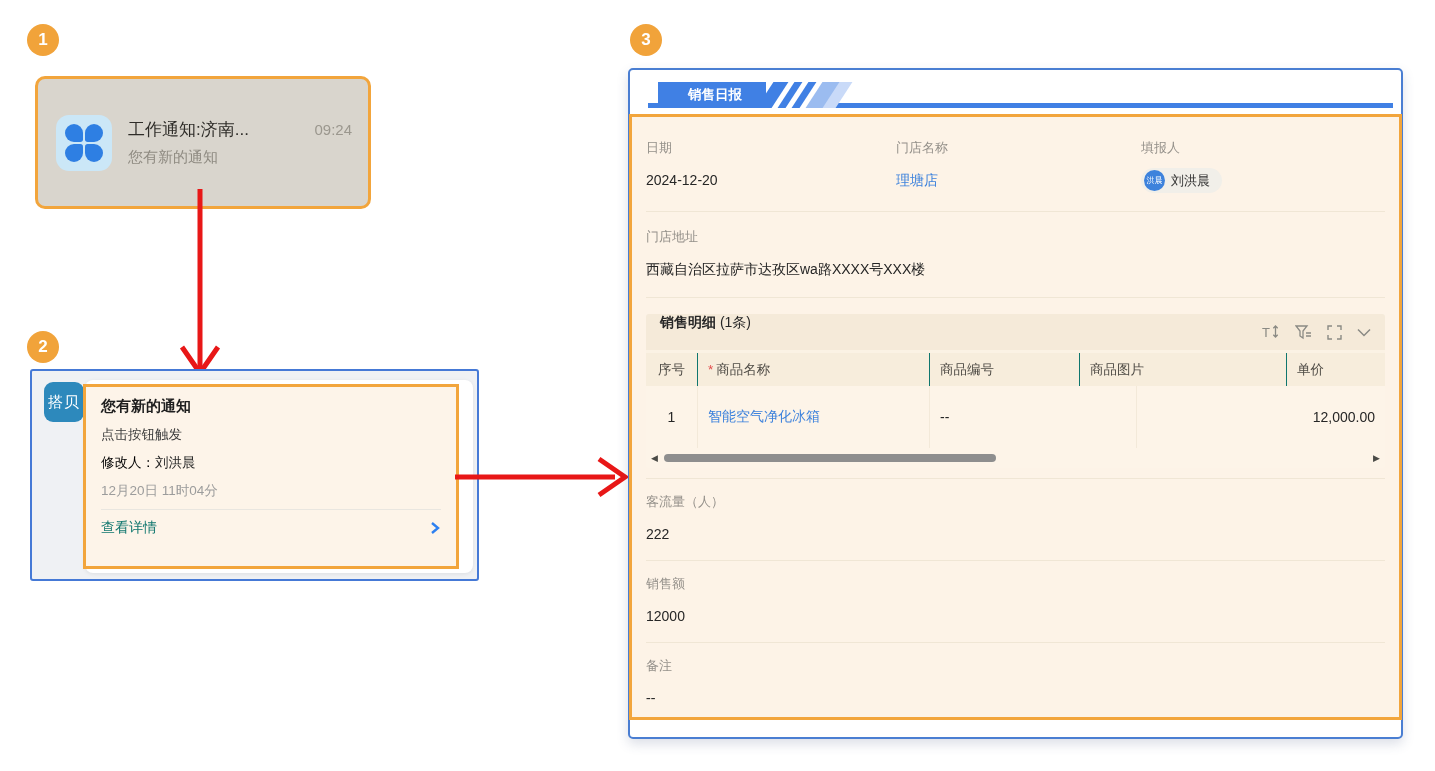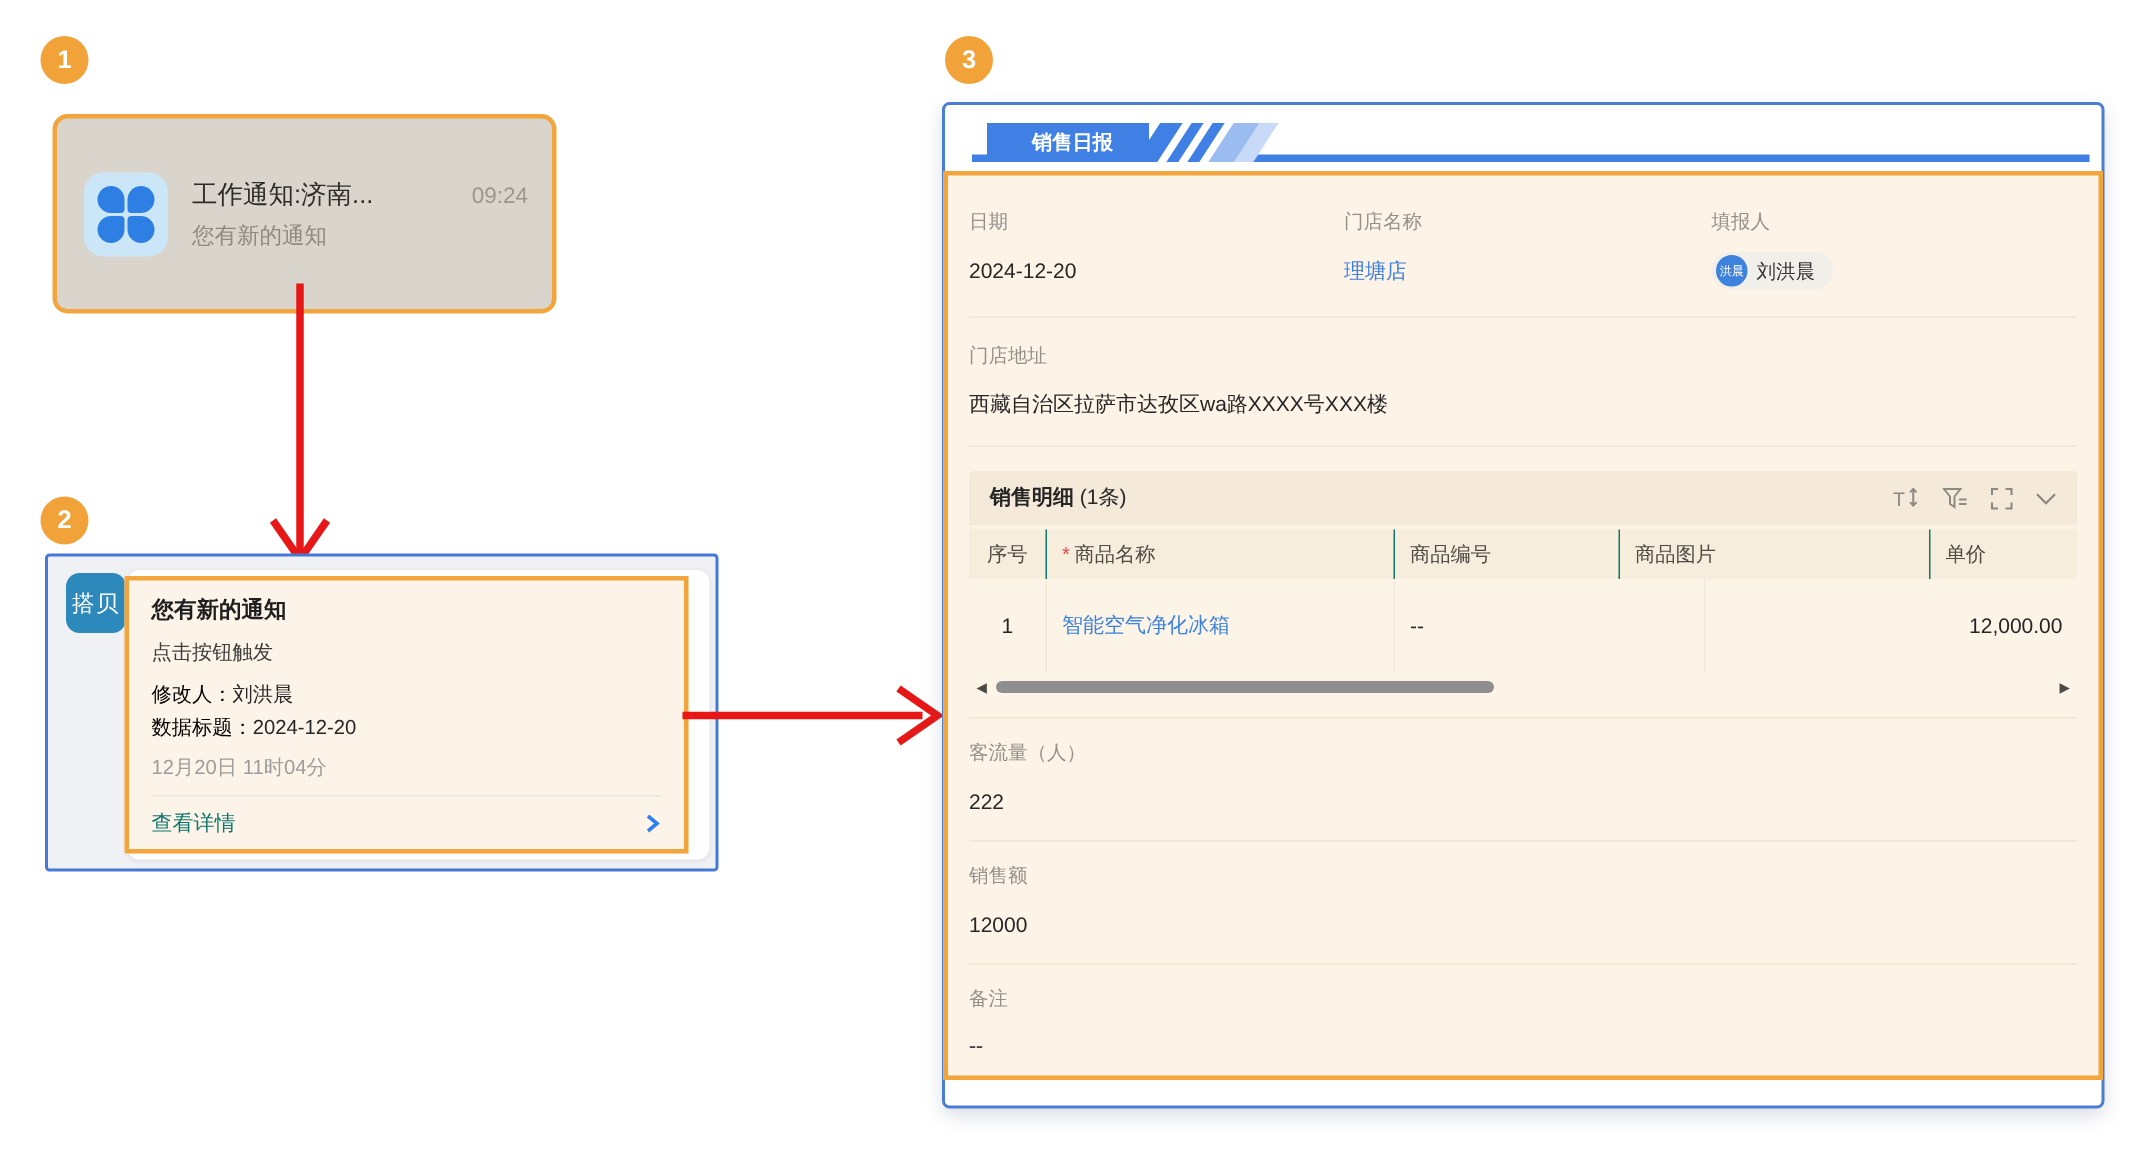--- a/index.html
+++ b/index.html
@@ -78,21 +78,21 @@
   .row1 { display:grid; grid-template-columns:250px 245px 1fr; padding:22px 0 18px;
     border-bottom:1px solid #F0E6D5; }
   .member-pill { display:inline-flex; align-items:center; gap:6px; background:#F1EFE9;
     border-radius:14px; padding:2px 12px 2px 3px; margin-top:11px; }
   .member-avatar { width:21px; height:21px; border-radius:50%; background:#3D82DC;
     color:#fff; font-size:8px; display:flex; align-items:center; justify-content:center; }
   .member-name { font-size:13px; color:#333; }
   .addr-block { padding:16px 0 18px; border-bottom:1px solid #F0E6D5; }
 
   .table-wrap { margin-top:16px; border-radius:3px; overflow:hidden; }
-  .sec-header { background:#F5EAD9; height:36px; display:flex; align-items:center;
+  .sec-header { background:#F5EAD9; height:36px; display:flex; 
     justify-content:space-between; padding:0 14px; }
   .sec-title { font-size:14px; font-weight:bold; color:#262626; }
   .sec-count { font-weight:normal; }
   .sec-icons { display:flex; align-items:center; gap:15px; }
   .tool-icon { color:#8A8A84; display:flex; align-items:center; cursor:pointer; }
   .tbl-row { display:flex; }
   .col-header { background:#F7EDDC; border-top:3px solid #FBF2E4; height:36px; }
   .col-header .cell { display:flex; align-items:center; font-size:13.5px; color:#4E4B45; }
   .data-row { background:#FDF4E8; height:62px; }
   .data-row .cell { display:flex; align-items:center; font-size:14px; color:#262626; }
@@ -151,23 +151,20 @@
 
   <div class="msg-card">
     <div class="app-badge">搭贝</div>
     <div class="msg-white"></div>
     <div class="msg-annot">
       <div class="msg-title">您有新的通知</div>
       <div class="msg-body">点击按钮触发</div>
       <div class="msg-field">
         <span class="lb">修改人：</span><span class="vl">刘洪晨</span>
       </div>
-      <div class="msg-field">
-        <span class="lb">数据标题：</span><span class="vl">2024-12-20</span>
-      </div>
       <div class="msg-ts">12月20日 11时04分</div>
       <div class="msg-divider"></div>
       <div class="msg-footer">
         <span class="msg-action">查看详情</span>
         <svg width="12" height="14" viewBox="0 0 12 14">
           <polyline points="3,2 9,7 3,12" fill="none" stroke="#2E80F0" stroke-width="2.4"></polyline>
         </svg>
       </div>
     </div>
   </div>

